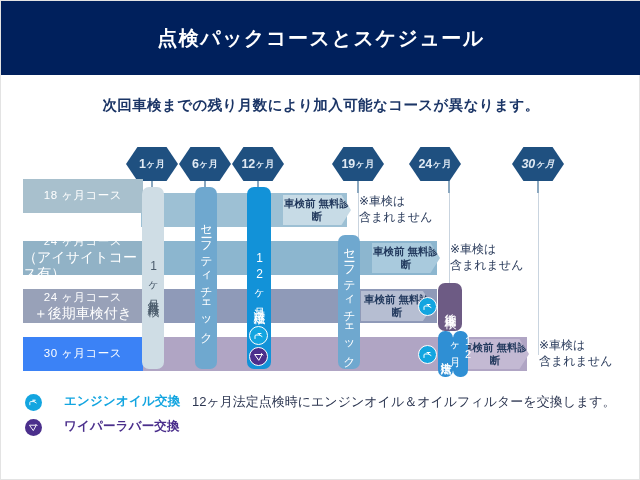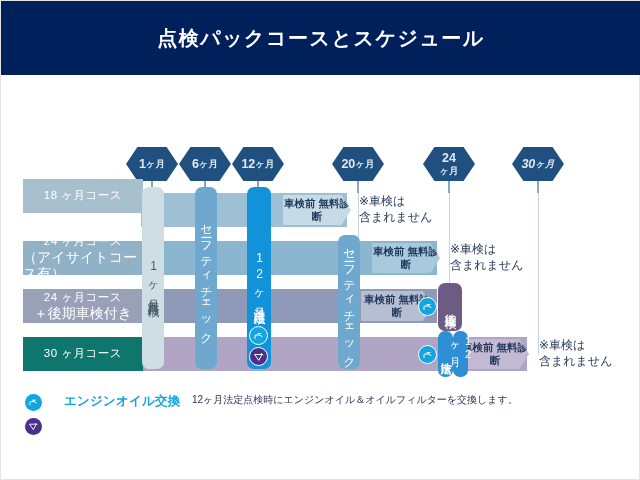--- a/index.html
+++ b/index.html
@@ -51,21 +51,21 @@
   .rowlabel{
     position:absolute;left:22px;width:120px;height:34px;
     display:flex;flex-direction:column;align-items:center;justify-content:center;
     color:#ffffff;line-height:1.15;
   }
   .rowlabel .main{font-size:11.5px;letter-spacing:.5px;}
   .rowlabel .sub{font-size:14px;letter-spacing:0;}
   .rl1{background:#a8c0cd;}
   .rl2{background:#91b2c6;}
   .rl3{background:#98a1b8;}
-  .rl4{background:#0f766e;}
+  .rl4{background:#3b82f6;}
 
   
   .vpill{
     position:absolute;border-radius:7px;
     writing-mode:vertical-rl;text-orientation:upright;
     display:flex;align-items:center;justify-content:center;
     color:#ffffff;font-size:12px;letter-spacing:1.5px;font-weight:normal;
     box-sizing:border-box;padding:4px 0;
   }
   .vpill.gray{background:#cfdde5;color:#4a5b6b;}
@@ -112,31 +112,32 @@
   }
   .legend-badge.oil{background:#13a5e0;}
   .legend-badge.wiper{background:#4b2f8c;}
   .legend-badge svg{width:11px;height:11px;display:block;}
   .legend-name{
     font-size:12.5px;font-weight:bold;margin-left:22px;width:128px;flex:0 0 128px;
     letter-spacing:.2px;
   }
   .legend-name.oil{color:#13a5e0;}
   .legend-name.wiper{color:#4b2f8c;}
-  .legend-desc{font-size:10px;color:#2b3550;line-height:1.45;flex:1;}
+  .legend-desc{font-size:13px;color:#2b3550;line-height:1.45;flex:1;}
 </style>
 </head>
 <body>
 
 <div id="root">
 
   <div class="header">
     <div class="header-title">点検パックコースとスケジュール</div>
   </div>
 
+  <div class="subtitle">次回車検までの残り月数により加入可能なコースが異なります。</div>
 
   <div class="chart">
 
     <div class="guide" style="left:357px;top:36px;height:186px;"></div>
     <div class="guide" style="left:448px;top:36px;height:186px;"></div>
     <div class="guide" style="left:537px;top:36px;height:186px;"></div>
 
     <div class="hex" style="left:125px;top:14px;">
       <span>1</span>
         <span class="suffix">ヶ月</span>
@@ -149,26 +150,26 @@
     </div>
     <div class="hex-stem" style="left:203px;top:48px;height:12px;"></div>
 
     <div class="hex" style="left:231px;top:14px;align-items:center;">
       <span>12</span>
         <span class="suffix">ヶ月</span>
     </div>
     <div class="hex-stem" style="left:256px;top:48px;height:12px;"></div>
 
     <div class="hex" style="left:331px;top:14px;">
-      <span>20</span>
+      <span>19</span>
         <span class="suffix">ヶ月</span>
     </div>
     <div class="hex-stem" style="left:356px;top:48px;height:12px;"></div>
 
-    <div class="hex" style="left:422px;top:14px;flex-direction:column;">
+    <div class="hex" style="left:408px;top:14px;">
       <span>24</span>
         <span class="suffix">ヶ月</span>
     </div>
     <div class="hex-stem" style="left:447px;top:48px;height:12px;"></div>
 
     <div class="hex" style="left:511px;top:14px;font-style:italic;">
       <span>30</span>
         <span class="suffix">ヶ月</span>
     </div>
     <div class="hex-stem" style="left:536px;top:48px;height:12px;"></div>
@@ -265,17 +266,18 @@
       <div class="legend-desc">12ヶ月法定点検時にエンジンオイル＆オイルフィルターを交換します。</div>
     </div>
 
     <div class="legend-row">
       <div class="legend-badge wiper">
         <svg viewBox="0 0 24 24" fill="none" stroke="#ffffff" stroke-width="2" stroke-linecap="round">
           <path d="M4 7h14l-6 11z"></path>
             <path d="M17 5l3 3"></path>
         </svg>
       </div>
+      <div class="legend-name wiper">ワイパーラバー交換</div>
     </div>
 
   </div>
 
 </div>
 
 </body></html>

